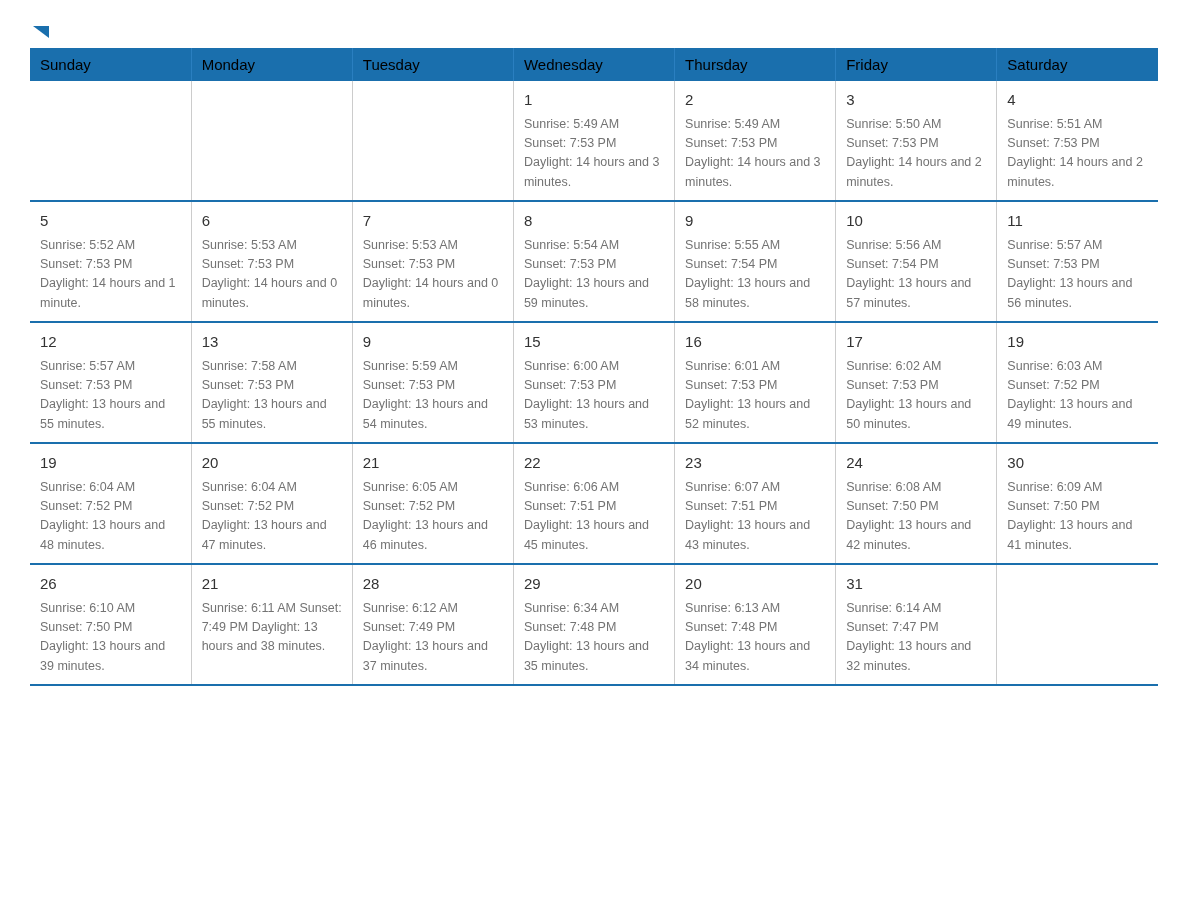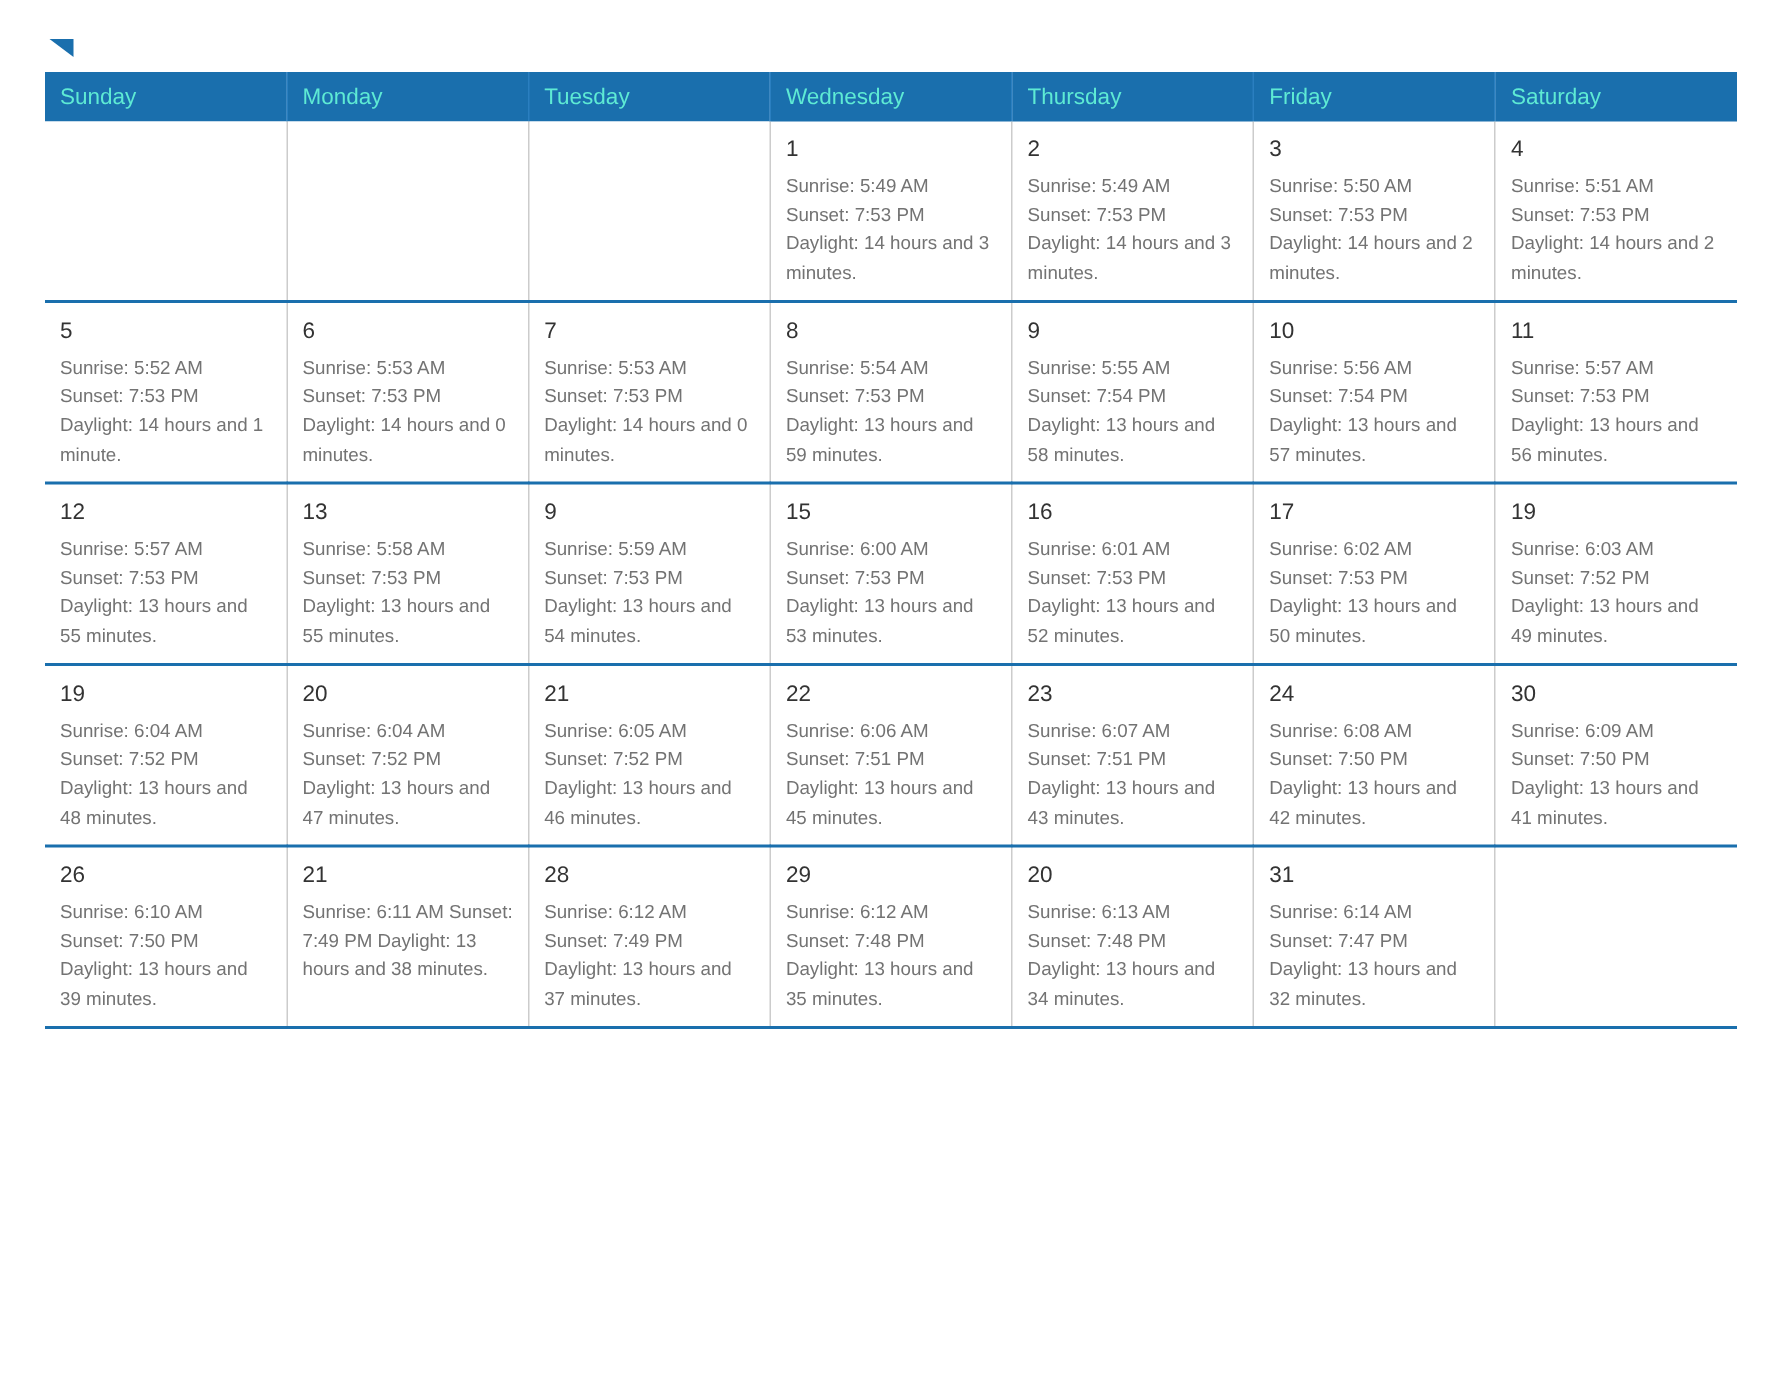--- a/index.html
+++ b/index.html
@@ -39,21 +39,21 @@
     }
     .calendar {
       width: 100%;
       border-collapse: collapse;
       margin-top: 5px;
     }
     .calendar thead tr {
       background-color: #1a6fad;
     }
     .calendar thead th {
-      color: #5eead4;
+      color: #000000;
       padding: 8px 10px;
       text-align: left;
       font-size: 15px;
       font-weight: normal;
       border-right: 1px solid #2a7fc0;
       margin-top: 24px;
     }
     .calendar thead th:last-child {
       border-right: none;
     }
@@ -206,21 +206,21 @@
       <tr>
         <td>
           <span class="day-number">12</span>
           <div class="day-info">Sunrise: 5:57 AM
 Sunset: 7:53 PM
 Daylight: 13 hours
 and 55 minutes.</div>
         </td>
         <td>
           <span class="day-number">13</span>
-          <div class="day-info">Sunrise: 5:58 AM
+          <div class="day-info">Sunrise: 7:58 AM
 Sunset: 7:53 PM
 Daylight: 13 hours
 and 55 minutes.</div>
         </td>
         <td>
           <span class="day-number">9</span>
           <div class="day-info">Sunrise: 5:59 AM
 Sunset: 7:53 PM
 Daylight: 13 hours
 and 54 minutes.</div>
@@ -322,21 +322,21 @@
         </td>
         <td>
           <span class="day-number">28</span>
           <div class="day-info">Sunrise: 6:12 AM
 Sunset: 7:49 PM
 Daylight: 13 hours
 and 37 minutes.</div>
         </td>
         <td>
           <span class="day-number">29</span>
-          <div class="day-info">Sunrise: 6:12 AM
+          <div class="day-info">Sunrise: 6:34 AM
 Sunset: 7:48 PM
 Daylight: 13 hours
 and 35 minutes.</div>
         </td>
         <td>
           <span class="day-number">20</span>
           <div class="day-info">Sunrise: 6:13 AM
 Sunset: 7:48 PM
 Daylight: 13 hours
 and 34 minutes.</div>

